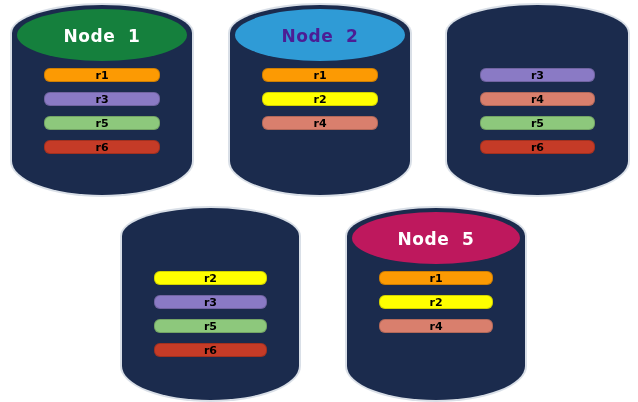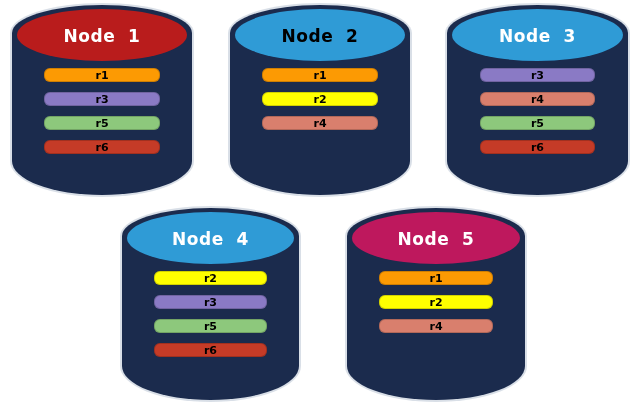--- a/index.html
+++ b/index.html
@@ -62,80 +62,74 @@
     font-weight: bold;
     line-height: 1;
   }
 </style>
 </head>
 <body>
 
 <div class="canvas" style="background: rgb(255, 255, 255);">
     <div class="cyl pos-1">
     <div class="cyl-body" style="background: rgb(27, 43, 77);"></div>
-    <div class="cyl-top" style="background: #b91c1c;">
+    <div class="cyl-top" style="background: #15803d;">
       <span class="cyl-title" style="color: rgb(255, 255, 255);">Node  1</span>
     </div>
     <div class="bars">
         <div class="bar" style="background: rgb(252, 154, 3);">
           <span style="color: rgb(0, 0, 0);">r1</span>
         </div>
         <div class="bar" style="background: rgb(138, 122, 197);">
           <span style="color: rgb(0, 0, 0);">r3</span>
         </div>
         <div class="bar" style="background: rgb(141, 200, 124);">
           <span style="color: rgb(0, 0, 0);">r5</span>
         </div>
         <div class="bar" style="background: rgb(197, 59, 39);">
           <span style="color: rgb(0, 0, 0);">r6</span>
         </div>
       </div>
   </div>
     <div class="cyl pos-2">
     <div class="cyl-body" style="background: rgb(27, 43, 77);"></div>
     <div class="cyl-top" style="background: rgb(47, 155, 214);">
-      <span class="cyl-title" style="color: #000000;">Node  2</span>
+      <span class="cyl-title" style="color: #4c1d95;">Node  2</span>
     </div>
     <div class="bars">
         <div class="bar" style="background: rgb(252, 154, 3);">
           <span style="color: rgb(0, 0, 0);">r1</span>
         </div>
         <div class="bar" style="background: rgb(255, 255, 0);">
           <span style="color: rgb(0, 0, 0);">r2</span>
         </div>
         <div class="bar" style="background: rgb(217, 127, 109);">
           <span style="color: rgb(0, 0, 0);">r4</span>
         </div>
       </div>
   </div>
     <div class="cyl pos-3">
     <div class="cyl-body" style="background: rgb(27, 43, 77);"></div>
-    <div class="cyl-top" style="background: rgb(47, 155, 214);">
-      <span class="cyl-title" style="color: rgb(255, 255, 255);">Node  3</span>
-    </div>
     <div class="bars">
         <div class="bar" style="background: rgb(138, 122, 197);">
           <span style="color: rgb(0, 0, 0);">r3</span>
         </div>
         <div class="bar" style="background: rgb(217, 127, 109);">
           <span style="color: rgb(0, 0, 0);">r4</span>
         </div>
         <div class="bar" style="background: rgb(141, 200, 124);">
           <span style="color: rgb(0, 0, 0);">r5</span>
         </div>
         <div class="bar" style="background: rgb(197, 59, 39);">
           <span style="color: rgb(0, 0, 0);">r6</span>
         </div>
       </div>
   </div>
     <div class="cyl pos-4">
     <div class="cyl-body" style="background: rgb(27, 43, 77);"></div>
-    <div class="cyl-top" style="background: rgb(47, 155, 214);">
-      <span class="cyl-title" style="color: rgb(255, 255, 255);">Node  4</span>
-    </div>
     <div class="bars">
         <div class="bar" style="background: rgb(255, 255, 0);">
           <span style="color: rgb(0, 0, 0);">r2</span>
         </div>
         <div class="bar" style="background: rgb(138, 122, 197);">
           <span style="color: rgb(0, 0, 0);">r3</span>
         </div>
         <div class="bar" style="background: rgb(141, 200, 124);">
           <span style="color: rgb(0, 0, 0);">r5</span>
         </div>

